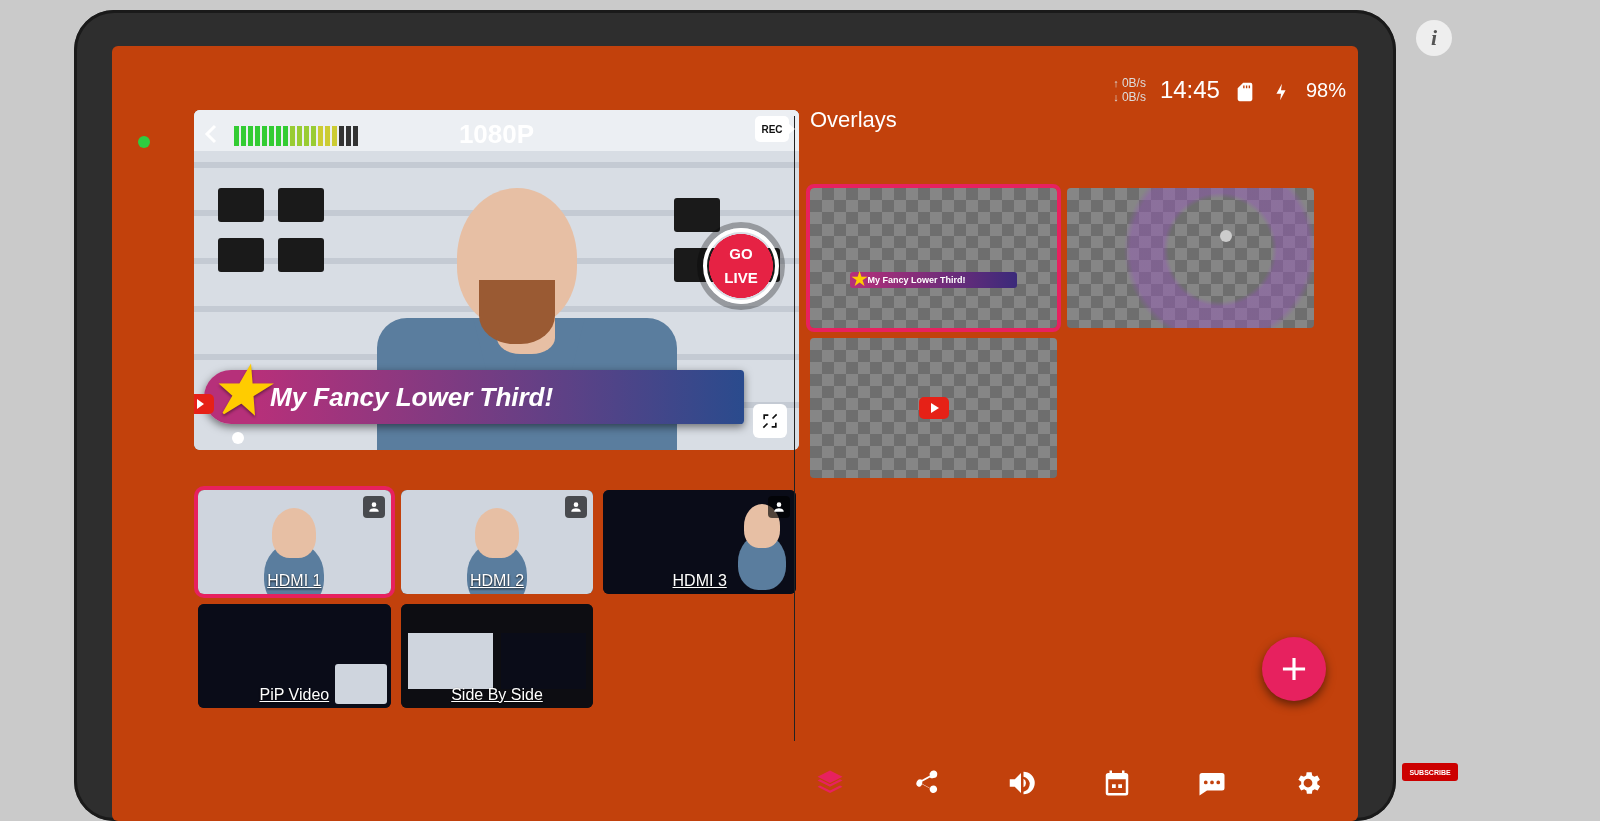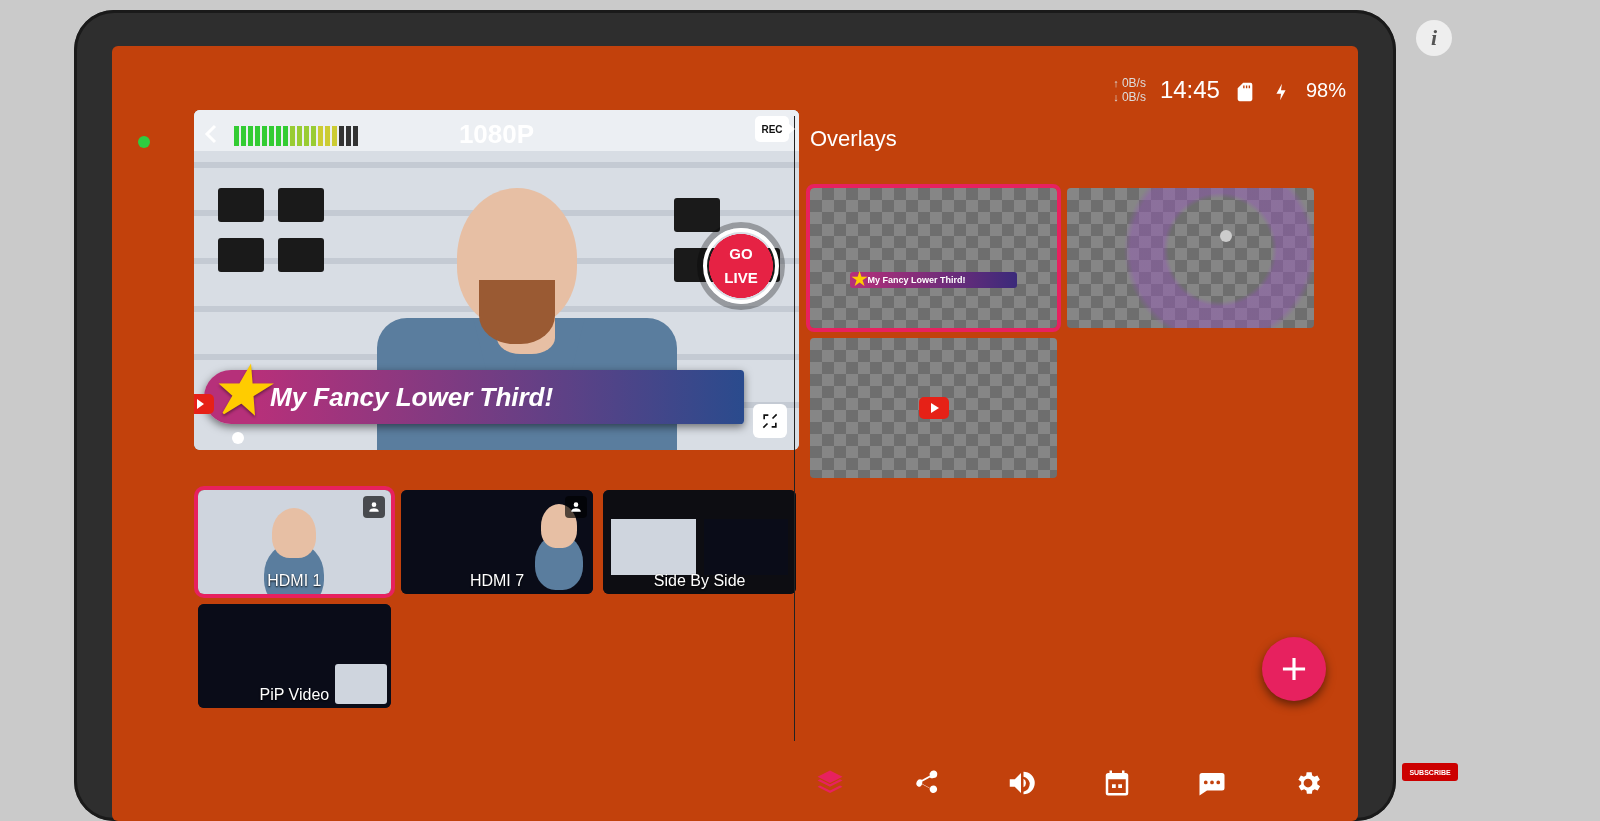--- a/index.html
+++ b/index.html
@@ -131,38 +131,38 @@
   .sources {
     position:absolute; top:444px; left:86px;
     width:598px;
     display:grid; grid-template-columns: repeat(3, 1fr); gap:10px;
   }
   .src {
     position:relative; height:104px; border-radius:6px; overflow:hidden;
     background:#1a1f2a; cursor:pointer;
   }
   .src.sel { outline:4px solid #e7215f;}
-  .src-label { position:absolute; left:0; right:0; bottom:4px; text-align:center; font-size:16px; font-weight:500; text-shadow:0 1px 2px #000;}
+  .src-label { position:absolute; left:0; right:0; bottom:4px; text-align:center; font-size:16px; font-weight:500; text-shadow:0 1px 2px #000;text-decoration:underline;}
   .src-badge { position:absolute; right:6px; top:6px; width:22px;height:22px;background:rgba(0,0,0,.65);border-radius:4px; display:flex;align-items:center;justify-content:center;}
   .src-badge svg{fill:#fff;}
   .src .thumb{position:absolute; inset:0;}
   .thumb.person-sm{ background:linear-gradient(#cfd5de,#cfd5de);}
   .thumb.person-sm::after{content:"";position:absolute;left:50%;top:18px;transform:translateX(-50%);width:44px;height:50px;background:#e7bfa4;border-radius:50% 50% 40% 40%; box-shadow:0 42px 0 8px #5a7d9e;}
   .thumb.dark{ background:#0a0c18;}
   .thumb.dark::after{content:"";position:absolute;right:16px;top:14px;width:36px;height:44px;background:#e7bfa4;border-radius:50% 50% 40% 40%; box-shadow:0 36px 0 6px #5a7d9e;}
   .thumb.city{ background:linear-gradient(#bcd2e8 0 55%, #1a2436 55%);}
   .thumb.city::before{content:"";position:absolute;left:0;right:0;top:46%;height:12px;background:#2b3a4f;}
   .thumb.split{ background:#0d0d12;}
   .thumb.split::before{content:"";position:absolute;left:4%;top:28%;width:44%;height:54%;background:#cfd5de;}
   .thumb.split::after{content:"";position:absolute;right:4%;top:28%;width:44%;height:54%;background:#0a0c18;}
   .thumb.pip{ background:#0a0c18;}
   .thumb.pip::before{content:"";position:absolute;right:4px;bottom:4px;width:52px;height:40px;background:#cfd5de;border-radius:3px;}
 
   
-  .overlays-title { position:absolute; top:80px; left:698px; font-size:22px; font-weight:500;}
+  .overlays-title { position:absolute; top:61px; left:698px; font-size:22px; font-weight:500;}
   .overlay-grid {
     position:absolute; top:142px; left:698px;
     width:504px; display:grid; grid-template-columns:1fr 1fr; gap:10px;
   }
   .ov { position:relative; height:140px; border-radius:4px; cursor:pointer; overflow:hidden;}
   .ov.sel { outline:4px solid #e7215f;}
   .checker {
     background-color:#868686;
     background-image:
       linear-gradient(45deg,#6e6e6e 25%,transparent 25%,transparent 75%,#6e6e6e 75%),
@@ -305,35 +305,44 @@
       <div class="src sel">
         <div class="thumb person-sm"></div>
         <div class="src-badge">
             <svg viewBox="0 0 24 24" width="14" height="14">
               <path d="M12 12a4 4 0 100-8 4 4 0 000 8zm0 2c-4 0-8 2-8 5v1h16v-1c0-3-4-5-8-5z"></path>
             </svg>
           </div>
         <div class="src-label">HDMI 1</div>
       </div>
       <div class="src">
+        <div class="thumb person-sm"></div>
+        <div class="src-badge">
+            <svg viewBox="0 0 24 24" width="14" height="14">
+              <path d="M12 12a4 4 0 100-8 4 4 0 000 8zm0 2c-4 0-8 2-8 5v1h16v-1c0-3-4-5-8-5z"></path>
+            </svg>
+          </div>
+        <div class="src-label">HDMI 2</div>
+      </div>
+      <div class="src">
         <div class="thumb dark"></div>
         <div class="src-badge">
             <svg viewBox="0 0 24 24" width="14" height="14">
               <path d="M12 12a4 4 0 100-8 4 4 0 000 8zm0 2c-4 0-8 2-8 5v1h16v-1c0-3-4-5-8-5z"></path>
             </svg>
           </div>
-        <div class="src-label">HDMI 7</div>
+        <div class="src-label">HDMI 3</div>
+      </div>
+      <div class="src">
+        <div class="thumb pip"></div>
+        <div class="src-label">PiP Video</div>
       </div>
       <div class="src">
         <div class="thumb split"></div>
         <div class="src-label">Side By Side</div>
-      </div>
-      <div class="src">
-        <div class="thumb pip"></div>
-        <div class="src-label">PiP Video</div>
       </div>
     </div>
 
     <div class="divider"></div>
 
     <div class="overlays-title">Overlays</div>
     <div class="overlay-grid">
       <div class="ov checker sel">
         <div class="ov-lt">My Fancy Lower Third!</div>
       </div>

